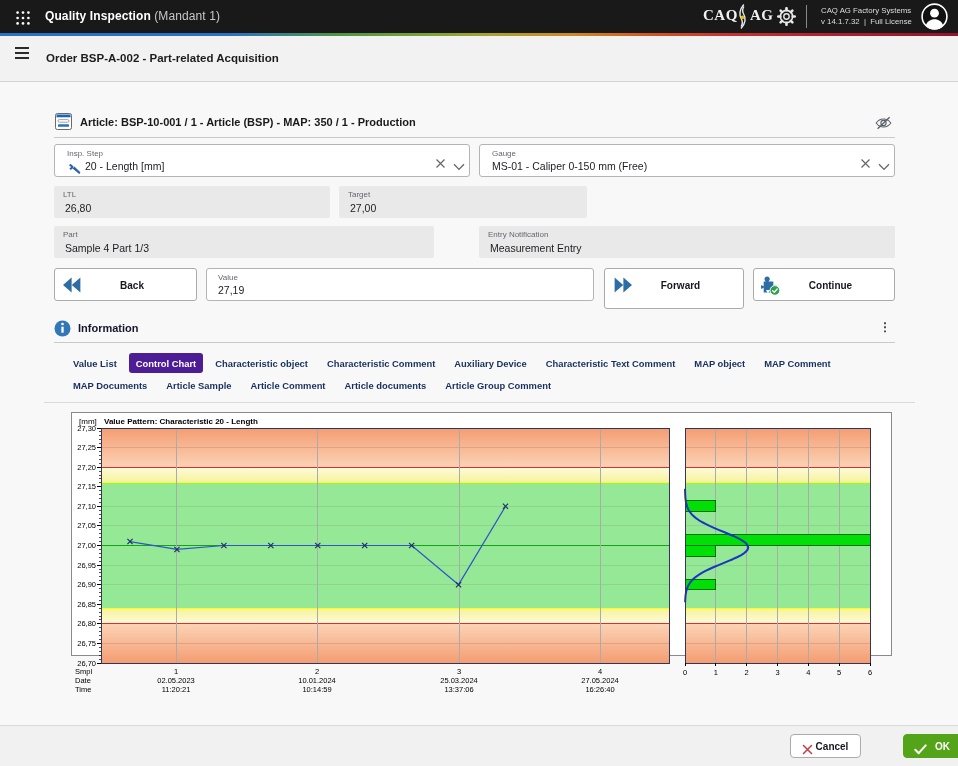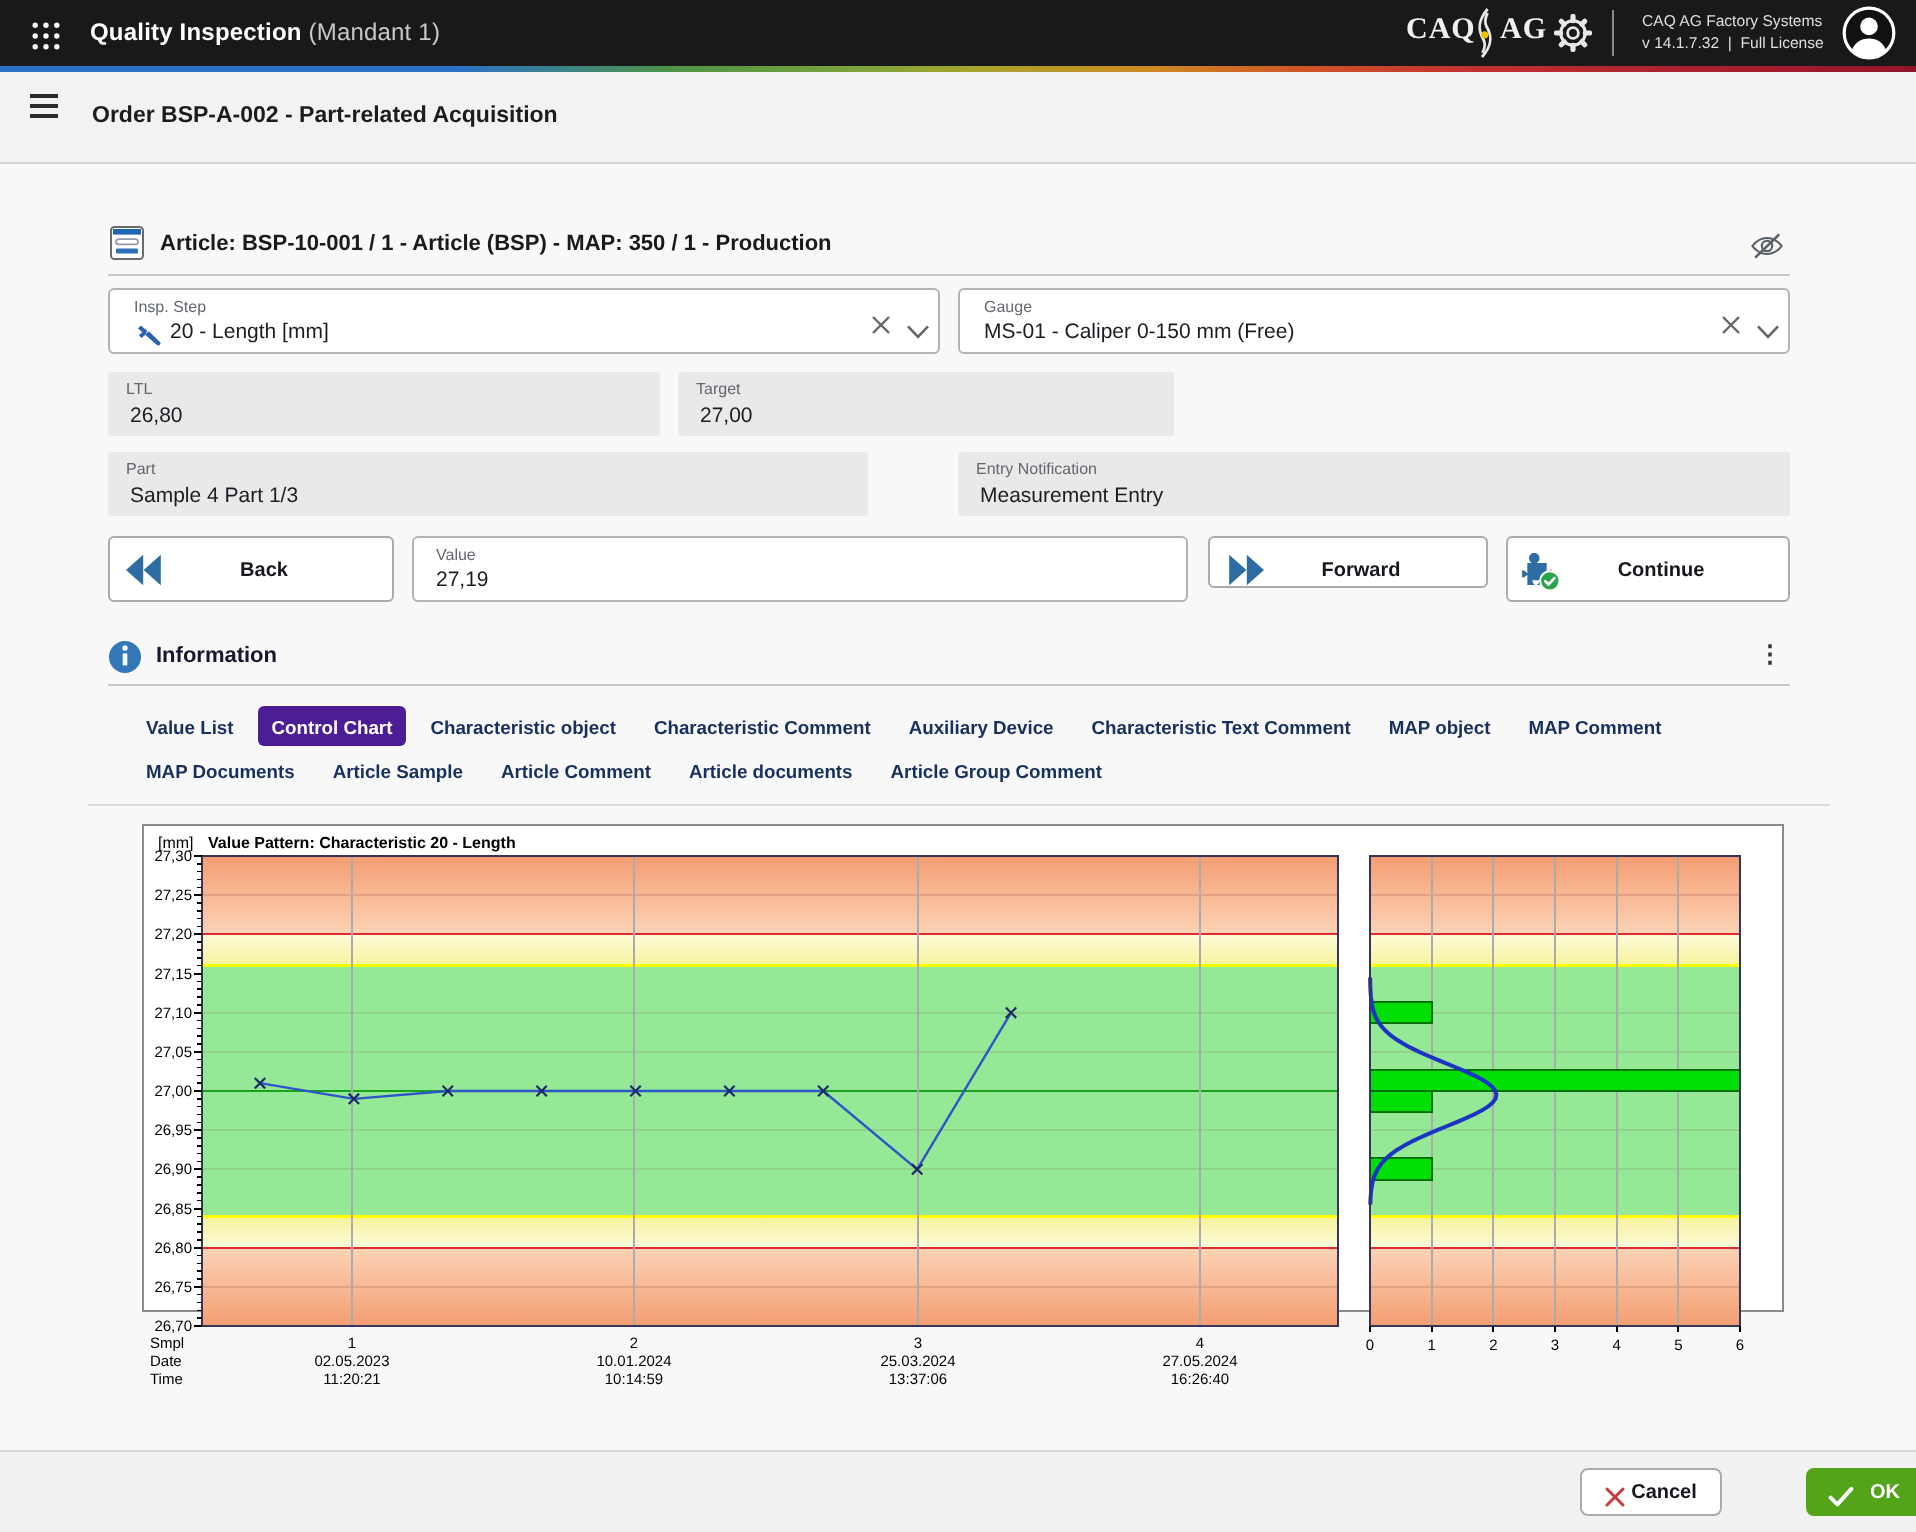--- a/index.html
+++ b/index.html
@@ -152,21 +152,21 @@
   <div class="abs" style="left:7px;top:8px;"><svg width="19" height="16" viewBox="0 0 19 16">
 <path d="M9.6 0.4 1 8l8.6 7.6z" fill="#2e6da4"></path>
 <path d="M18.4 0.4 9.8 8l8.6 7.6z" fill="#2e6da4"></path>
 </svg></div>
   <div class="txt" style="top:11px;">Back</div>
 </div>
 <div class="abs field" style="left:206px;top:268px;width:388px;height:33px;">
   <div class="flabel" style="left:11px;top:3.5px;">Value</div>
   <div class="fvalue" style="left:11px;top:15px;">27,19</div>
 </div>
-<div class="btn" style="left:604px;top:268px;width:140px;height:26px;">
+<div class="btn" style="left:604px;top:268px;width:140px;height:41px;">
   <div class="abs" style="left:9px;top:8px;"><svg width="19" height="16" viewBox="0 0 19 16">
 <path d="M0.6 0.4 9.2 8l-8.6 7.6z" fill="#2e6da4"></path>
 <path d="M9.4 0.4 18 8l-8.6 7.6z" fill="#2e6da4"></path>
 </svg></div>
   <div class="txt" style="top:11px;">Forward</div>
 </div>
 <div class="btn" style="left:753px;top:268px;width:142px;height:33px;">
   <div class="abs" style="left:6px;top:6px;"><svg width="21" height="21" viewBox="0 0 19 20">
 <path d="M3 6.2h2.2c-1-.7-1.4-1.5-1.4-2.4 0-1.4 1.1-2.4 2.5-2.4s2.5 1 2.5 2.4c0 .9-.4 1.7-1.4 2.4h4.8v4.4c.7-.9 1.5-1.3 2.3-1.3v3.4c-.8 0-1.6-.4-2.3-1.3v5.3H7.5c.9-.7 1.3-1.5 1.3-2.3H5.4c0 .8.4 1.6 1.3 2.3H3v-4.9c-.9.9-1.7 1.3-2.5 1.3V9.7c.8 0 1.6.4 2.5 1.3z" fill="#2e6da4"></path>
 <circle cx="13.7" cy="14.7" r="4.6" fill="#2aa44c" stroke="#fff" stroke-width="0.9"></circle>

